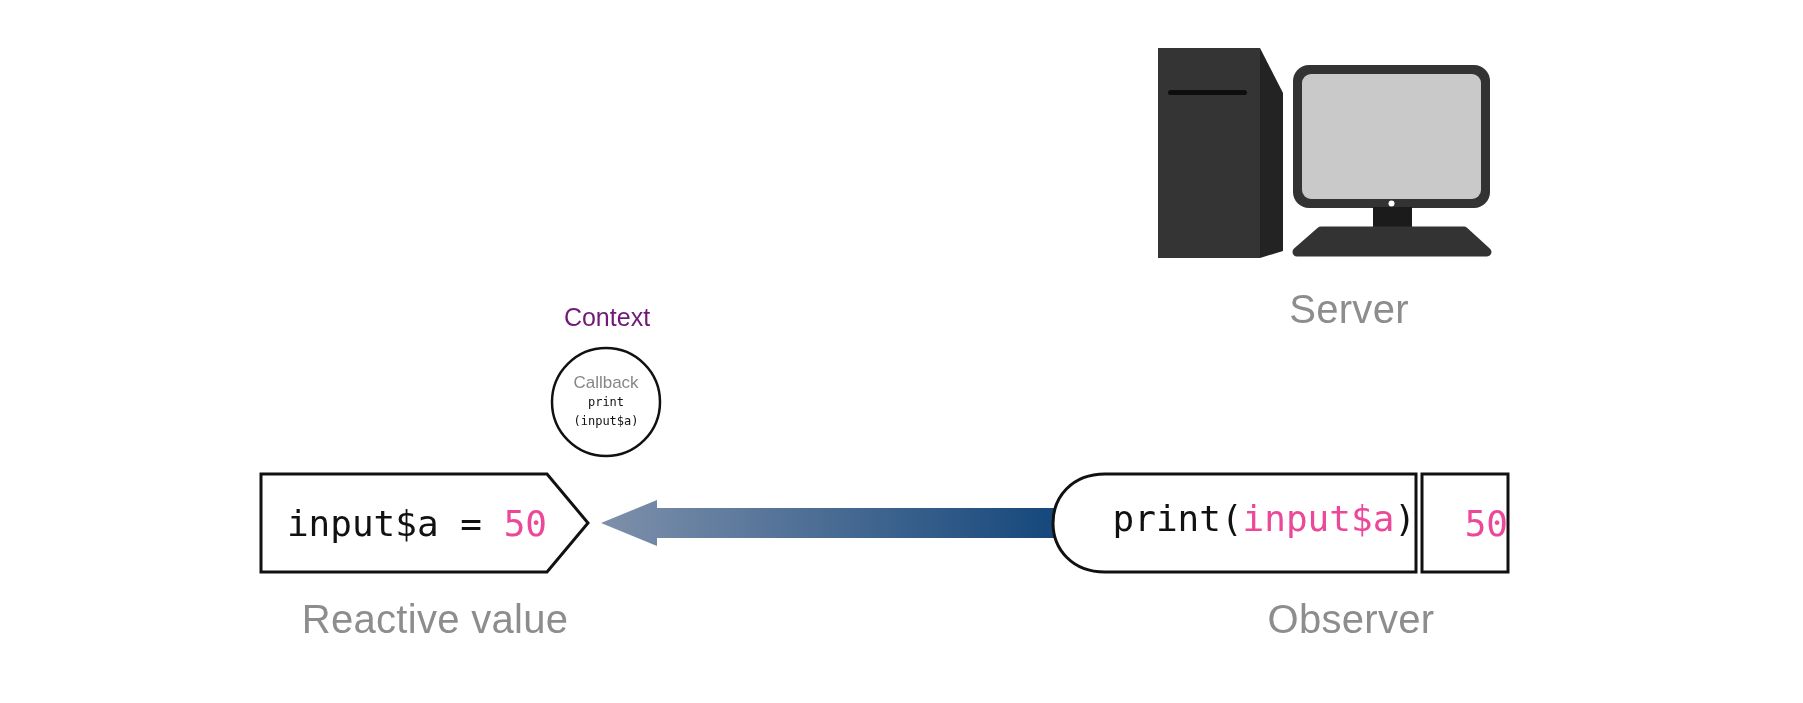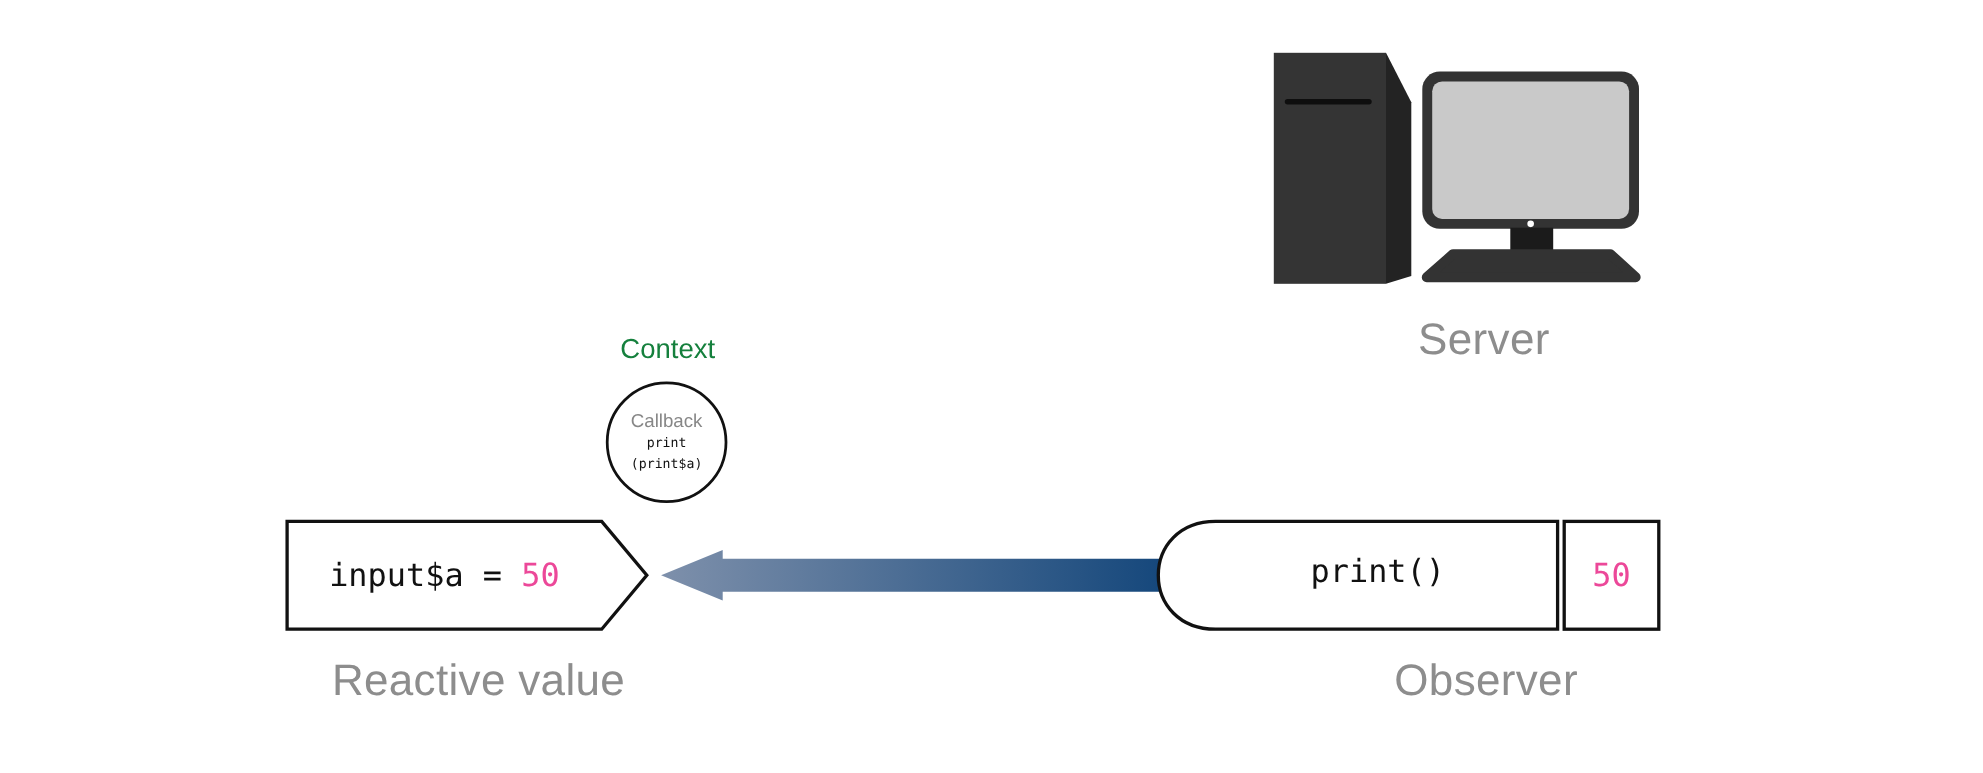--- a/index.html
+++ b/index.html
@@ -27,38 +27,38 @@
     position: absolute;
     font-size: 40px;
     color: #8d8d8d;
     letter-spacing: 0.3px;
     white-space: nowrap;
   }
   .ctx-label {
     position: absolute;
     left: 607px; top: 303px;
     font-size: 25px;
-    color: #15803d;
+    color: #701a75;
     white-space: nowrap;
   }
   .bubble-text {
     position: absolute;
     left: 606px; top: 402px;
     transform: translate(-50%, -50%);
     text-align: center;
     line-height: 19px;
   }
   .bubble-callback { font-size: 17px; color: #878787; line-height: 20px; }
   .bubble-code { font-size: 12px; }
   .code-line {
     position: absolute;
     display: flex;
     align-items: center;
-    justify-content: center;
-    font-size: 29px;
+    justify-content: flex-end;
+    font-size: 36px;
   }
   .reactive-code { left: 261px; top: 474px; width: 286px; height: 98px; }
   .observer-code { left: 1053px; top: 474px; width: 363px; height: 89px; padding-left: 36px; box-sizing: border-box; }
   .value-box-text { left: 1422px; top: 474px; width: 86px; height: 98px; }
   .label-reactive { left: 435px; top: 597px; }
   .label-observer { left: 1351px; top: 597px; text-align: right; }
   .label-server { left: 1349px; top: 287px; }
 </style>
 </head>
 <body>
@@ -92,30 +92,31 @@
 
     <path d="M1105,474 L1416,474 L1416,572 L1105,572 C1072,572 1053,549 1053,523 C1053,497 1072,474 1105,474 Z" fill="#ffffff" stroke="#111111" stroke-width="3"></path>
     <rect x="1422" y="474" width="86" height="98" fill="#ffffff" stroke="#111111" stroke-width="3"></rect>
   </svg>
 
   <div class="ctx-label center-x">Context</div>
 
   <div class="bubble-text">
     <div class="bubble-callback">Callback</div>
     <div class="bubble-code code">print</div>
-    <div class="bubble-code code">(print$a)</div>
+    <div class="bubble-code code">(input$a)</div>
   </div>
 
   <div class="code-line reactive-code">
     <span class="code">input$a = </span>
       <span class="code blue">50</span>
   </div>
 
   <div class="code-line observer-code">
     <span class="code">print(</span>
+      <span class="code blue">input$a</span>
       <span class="code">)</span>
   </div>
 
   <div class="code-line value-box-text">
     <span class="code blue">50</span>
   </div>
 
   <div class="big-label center-x label-server">Server</div>
   <div class="big-label center-x label-reactive">Reactive value</div>
   <div class="big-label center-x label-observer">Observer</div>

